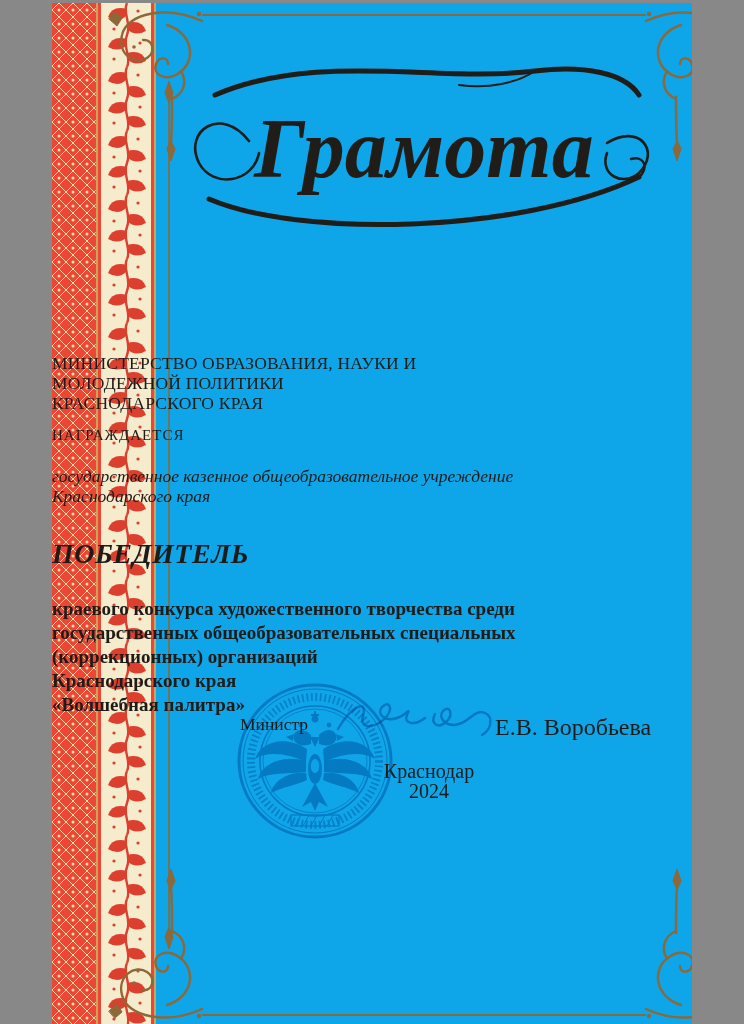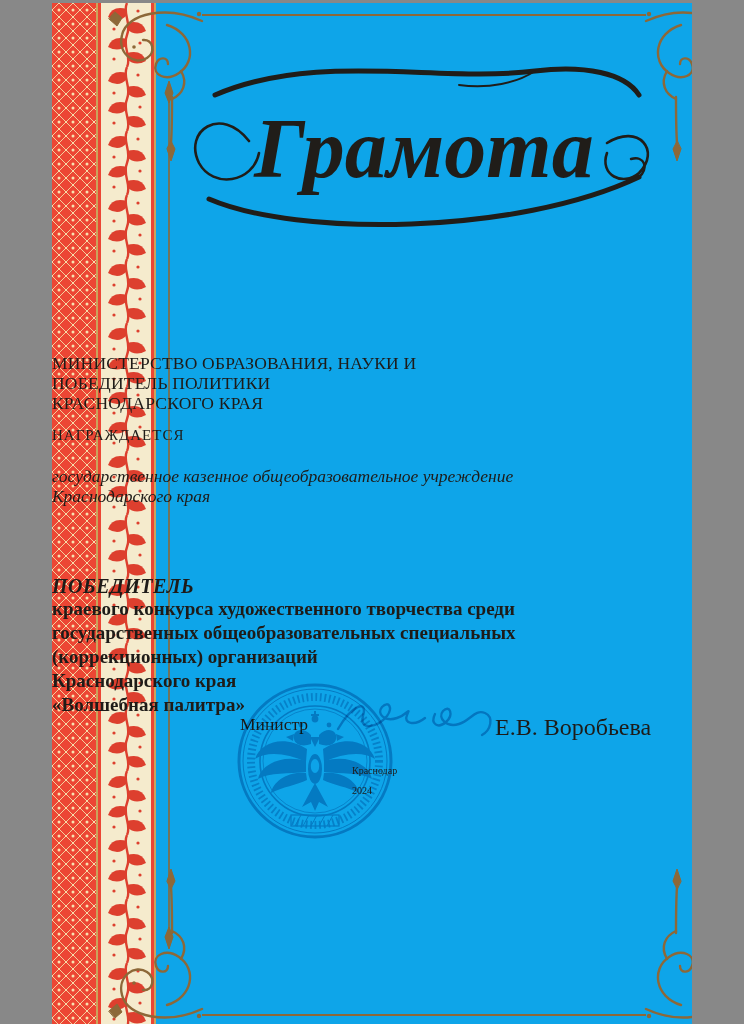--- a/index.html
+++ b/index.html
@@ -7,25 +7,25 @@
     position:relative;width:640px;height:1024px;margin:3px auto;
     background:#0ea5e9;overflow:hidden;
     font-family:"Liberation Serif", serif;color:#1e1b18;
   }
   .abs{position:absolute;}
   svg{display:block;}
   .txt-center{left:0;right:0;text-align:left;}
   .issuer{top:350px;font-size:17.5px;line-height:20px;letter-spacing:.2px;}
   .award-label{top:424px;font-size:15px;letter-spacing:1px;}
   .recipient{top:463px;font-size:17.5px;line-height:20px;font-style:italic;}
-  .win-title{top:572px;font-size:20px;font-weight:bold;font-style:italic;letter-spacing:.5px;}
+  .win-title{top:535px;font-size:28px;font-weight:bold;font-style:italic;letter-spacing:.5px;}
   .win-lines{top:594px;font-size:19px;line-height:24px;font-weight:bold;}
   .sig-role{left:188px;top:711px;font-size:17.5px;}
   .sig-name{left:443px;top:711px;font-size:24px;}
-  .place-year{left:300px;width:170px;top:758px;font-size:10px;line-height:20px;text-align:left;}
+  .place-year{left:292px;width:170px;top:758px;font-size:20px;line-height:20px;text-align:center;}
   .stamp{left:183px;top:678px;mix-blend-mode:multiply;opacity:.93;}
   .signature{left:280px;top:684px;mix-blend-mode:multiply;}
   .title-svg{left:135px;top:44px;}
 </style>
 </head>
 <body>
 
 <div class="page">
 
   <svg class="abs" style="left:0;top:0" width="744" height="1024" viewBox="0 0 744 1024">
@@ -107,21 +107,21 @@
       <path d="M22,152 C110,190 330,188 452,130" stroke-width="5"></path>
       <path d="M452,130 C462,122 458,108 444,112" stroke-width="2.4"></path>
       <path d="M62,94 C34,58 -4,84 12,116 C26,142 66,136 72,106" stroke-width="2.6"></path>
       <path d="M420,96 C452,76 474,104 452,126 C436,140 412,128 420,106" stroke-width="2.6"></path>
     </g>
     <text x="237" y="130" text-anchor="middle" font-family="Liberation Serif, serif" font-style="italic" font-weight="600" font-size="84" fill="#201d19">Грамота</text>
   </svg>
 
   <div class="abs txt-center issuer">
     <div>МИНИСТЕРСТВО ОБРАЗОВАНИЯ, НАУКИ И</div>
-    <div>ПОБЕДИТЕЛЬ ПОЛИТИКИ</div>
+    <div>МОЛОДЕЖНОЙ ПОЛИТИКИ</div>
     <div>КРАСНОДАРСКОГО КРАЯ</div>
   </div>
 
   <div class="abs txt-center award-label">НАГРАЖДАЕТСЯ</div>
 
   <div class="abs txt-center recipient">
     <div>государственное казенное общеобразовательное учреждение</div>
     <div>Краснодарского края</div>
   </div>
 

